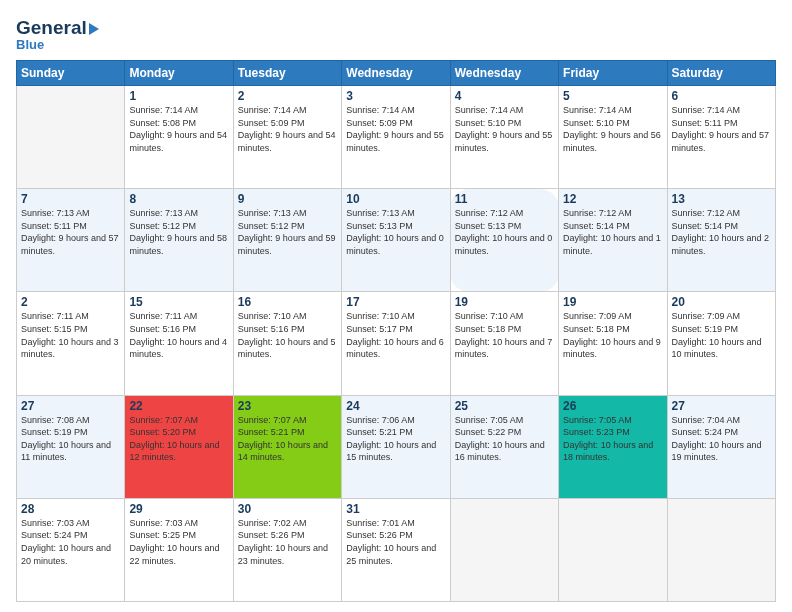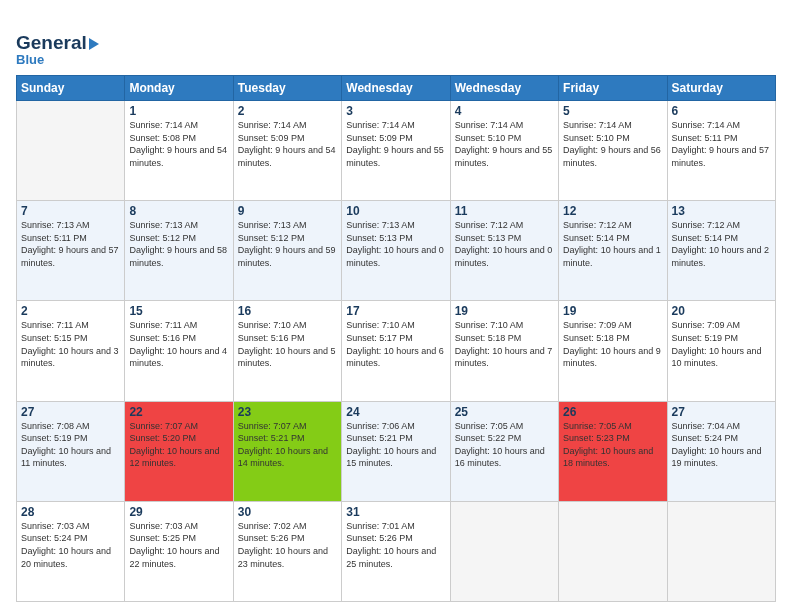--- a/index.html
+++ b/index.html
@@ -6,21 +6,21 @@
     body {
       font-family: Arial, sans-serif;
       background: #fff;
       width: 792px;
       height: 612px;
       overflow: hidden;
     }
     .page {
       width: 792px;
       height: 612px;
-      padding: 28px 16px 10px 16px;
+      padding: 13px 16px 10px 16px;
       display: flex;
       flex-direction: column;
     }
     .header {
       display: flex;
       justify-content: space-between;
       align-items: flex-start;
       margin-bottom: 8px;
     }
     .logo {
@@ -156,21 +156,21 @@
             <div class="day-info">Sunrise: 7:13 AM<br>Sunset: 5:12 PM<br>Daylight: 9 hours and 58 minutes.</div>
           </td>
           <td style="background: rgb(238, 244, 251);">
             <div class="day-number">9</div>
             <div class="day-info">Sunrise: 7:13 AM<br>Sunset: 5:12 PM<br>Daylight: 9 hours and 59 minutes.</div>
           </td>
           <td style="background: rgb(238, 244, 251);">
             <div class="day-number">10</div>
             <div class="day-info">Sunrise: 7:13 AM<br>Sunset: 5:13 PM<br>Daylight: 10 hours and 0 minutes.</div>
           </td>
-          <td style="background: rgb(238, 244, 251);">
+          <td style="background: rgb(238, 244, 251); border-radius: 19px;">
             <div class="day-number">11</div>
             <div class="day-info">Sunrise: 7:12 AM<br>Sunset: 5:13 PM<br>Daylight: 10 hours and 0 minutes.</div>
           </td>
           <td style="background: rgb(238, 244, 251);">
             <div class="day-number">12</div>
             <div class="day-info">Sunrise: 7:12 AM<br>Sunset: 5:14 PM<br>Daylight: 10 hours and 1 minute.</div>
           </td>
           <td style="background: rgb(238, 244, 251);">
             <div class="day-number">13</div>
             <div class="day-info">Sunrise: 7:12 AM<br>Sunset: 5:14 PM<br>Daylight: 10 hours and 2 minutes.</div>
@@ -220,21 +220,21 @@
             <div class="day-info">Sunrise: 7:07 AM<br>Sunset: 5:21 PM<br>Daylight: 10 hours and 14 minutes.</div>
           </td>
           <td style="background: rgb(238, 244, 251);">
             <div class="day-number">24</div>
             <div class="day-info">Sunrise: 7:06 AM<br>Sunset: 5:21 PM<br>Daylight: 10 hours and 15 minutes.</div>
           </td>
           <td style="background: rgb(238, 244, 251);">
             <div class="day-number">25</div>
             <div class="day-info">Sunrise: 7:05 AM<br>Sunset: 5:22 PM<br>Daylight: 10 hours and 16 minutes.</div>
           </td>
-          <td style="background: #ef4444;">
+          <td style="background: #14b8a6;">
             <div class="day-number">26</div>
             <div class="day-info">Sunrise: 7:05 AM<br>Sunset: 5:23 PM<br>Daylight: 10 hours and 18 minutes.</div>
           </td>
           <td style="background: rgb(238, 244, 251);">
             <div class="day-number">27</div>
             <div class="day-info">Sunrise: 7:04 AM<br>Sunset: 5:24 PM<br>Daylight: 10 hours and 19 minutes.</div>
           </td>
         </tr>
         <tr>
           <td style="background: rgb(255, 255, 255);">

